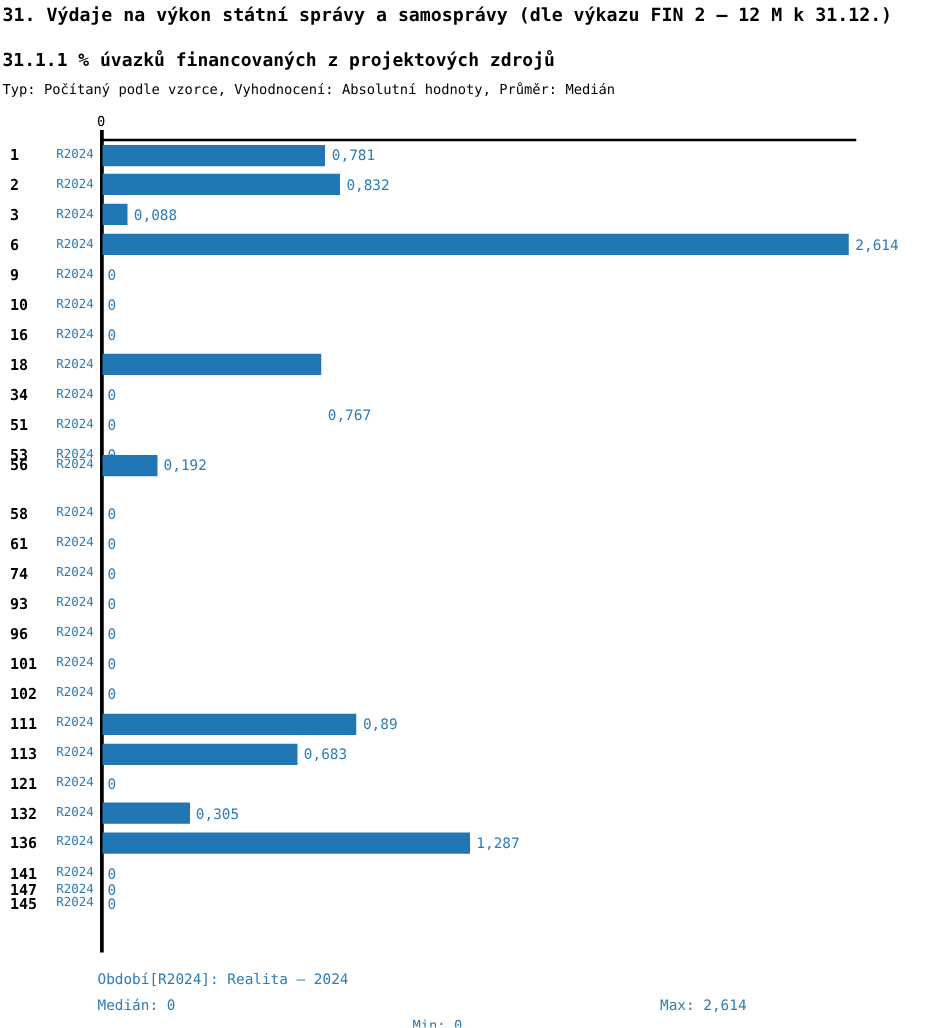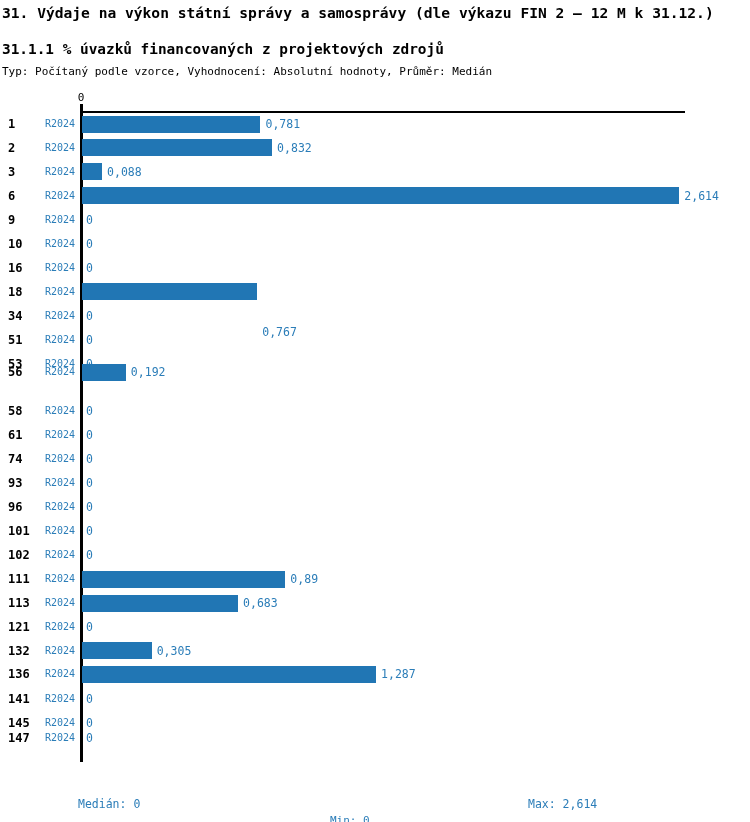--- a/index.html
+++ b/index.html
@@ -226,25 +226,26 @@
         <div class="row" style="top: 574.8px;">
           <span class="row-num">141</span>
           <span class="row-series" style="color: rgb(43, 125, 184);">R2024</span>
           <span class="bar-label" style="left: 86px; color: rgb(43, 125, 184);">0</span>
         </div>
         <div class="row" style="top: 598.75px;">
           <span class="row-num">145</span>
           <span class="row-series" style="color: rgb(43, 125, 184);">R2024</span>
           <span class="bar-label" style="left: 86px; color: rgb(43, 125, 184);">0</span>
         </div>
-        <div class="row" style="top: 614px; text-decoration: underline;">
+        <div class="row" style="top: 588px; text-decoration: underline;">
           <span class="row-num">147</span>
           <span class="row-series" style="color: rgb(43, 125, 184);">R2024</span>
           <span class="bar-label" style="left: 86px; color: rgb(43, 125, 184);">0</span>
         </div>
       </div>
   </div>
 
+  <div class="footer-period">Období[R2024]: Realita – 2024</div>
   <div class="footer-median">Medián: 0</div>
   <div class="footer-min">Min: 0</div>
   <div class="footer-max">Max: 2,614</div>
 
 </div>
 
 </body></html>

